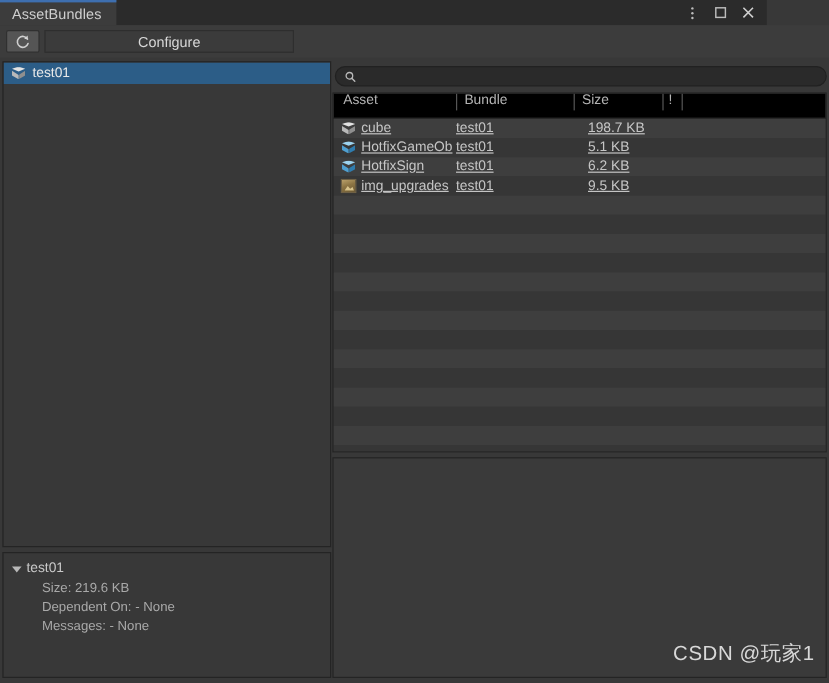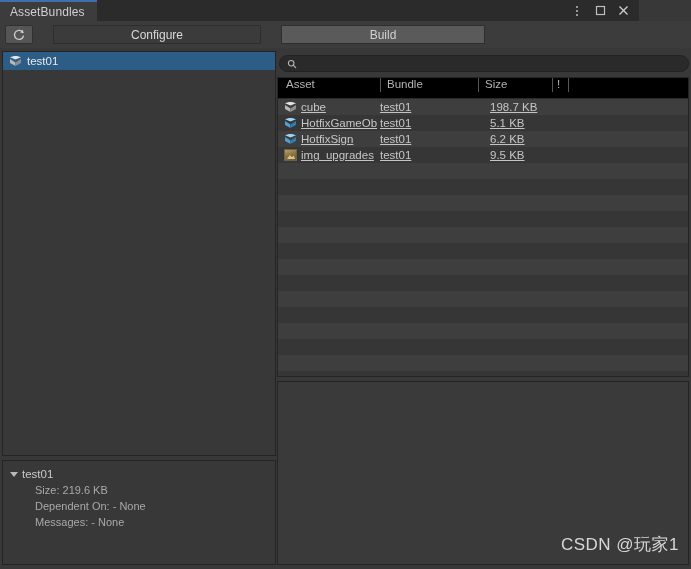--- a/index.html
+++ b/index.html
@@ -59,21 +59,21 @@
   
   .toolbar {
     position: absolute;
     left: 0; top: 21px;
     width: 691px; height: 27px;
     background: #3c3c3c;
     display: flex;
     align-items: center;
     padding: 0 5px;
     box-sizing: border-box;
-    gap: 20px;
+    gap: 4px;
   }
   .refresh-btn {
     width: 28px; height: 19px;
     background: #555555;
     border: 1px solid #303030;
     border-radius: 2px;
     display: flex; align-items: center; justify-content: center;
     box-sizing: border-box;
   }
   .modebtn {
@@ -263,23 +263,20 @@
 
 <div class="toolbar">
   <div class="refresh-btn">
     <svg width="14" height="14" viewBox="0 0 16 16" aria-hidden="true">
       <path d="M12.5 5.2A5.2 5.2 0 1 0 13 9.4" fill="none" stroke="#d0d0d0" stroke-width="1.5" stroke-linecap="round"></path>
       <path d="M12.6 1.9 L12.9 5.6 L9.3 5.0 Z" fill="#d0d0d0"></path>
     </svg>
   </div>
   <div class="modebtn mode-configure selected">
     <span>Configure</span>
-  </div>
-  <div class="modebtn mode-build">
-    <span>Build</span>
   </div>
 </div>
 
 <div class="tree-panel">
   <div class="tree-row selected">
     <span class="cube-ico">
       <span class="top"></span>
         <span class="left"></span>
         <span class="right"></span>
     </span>

